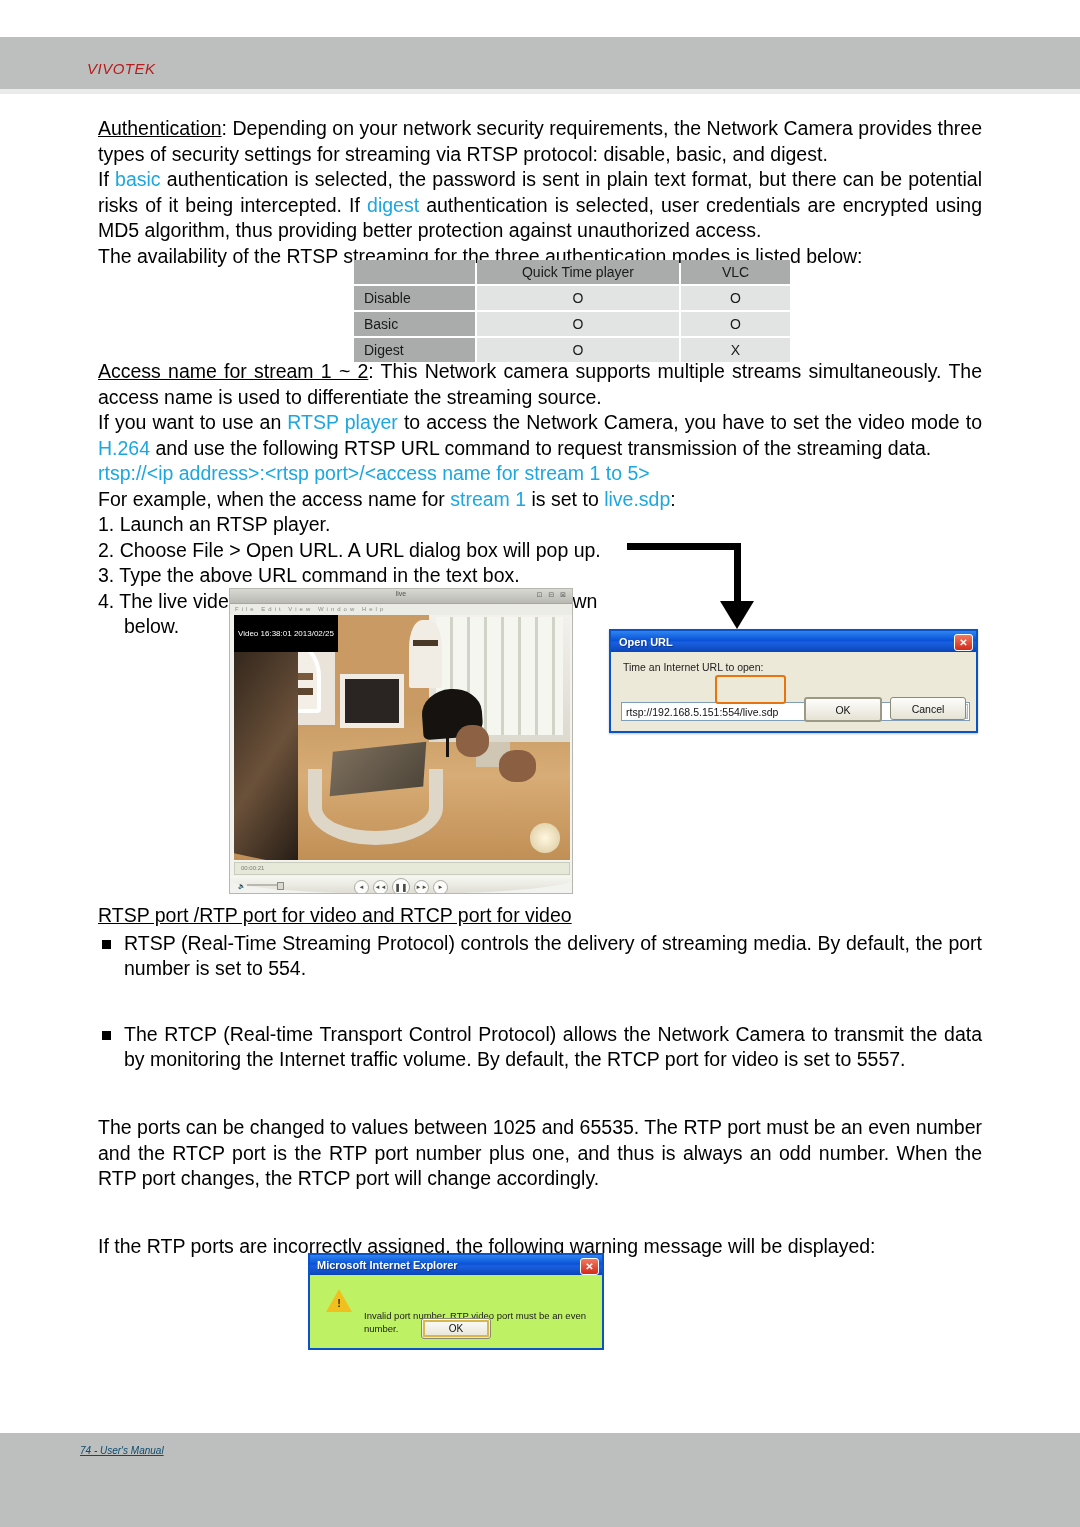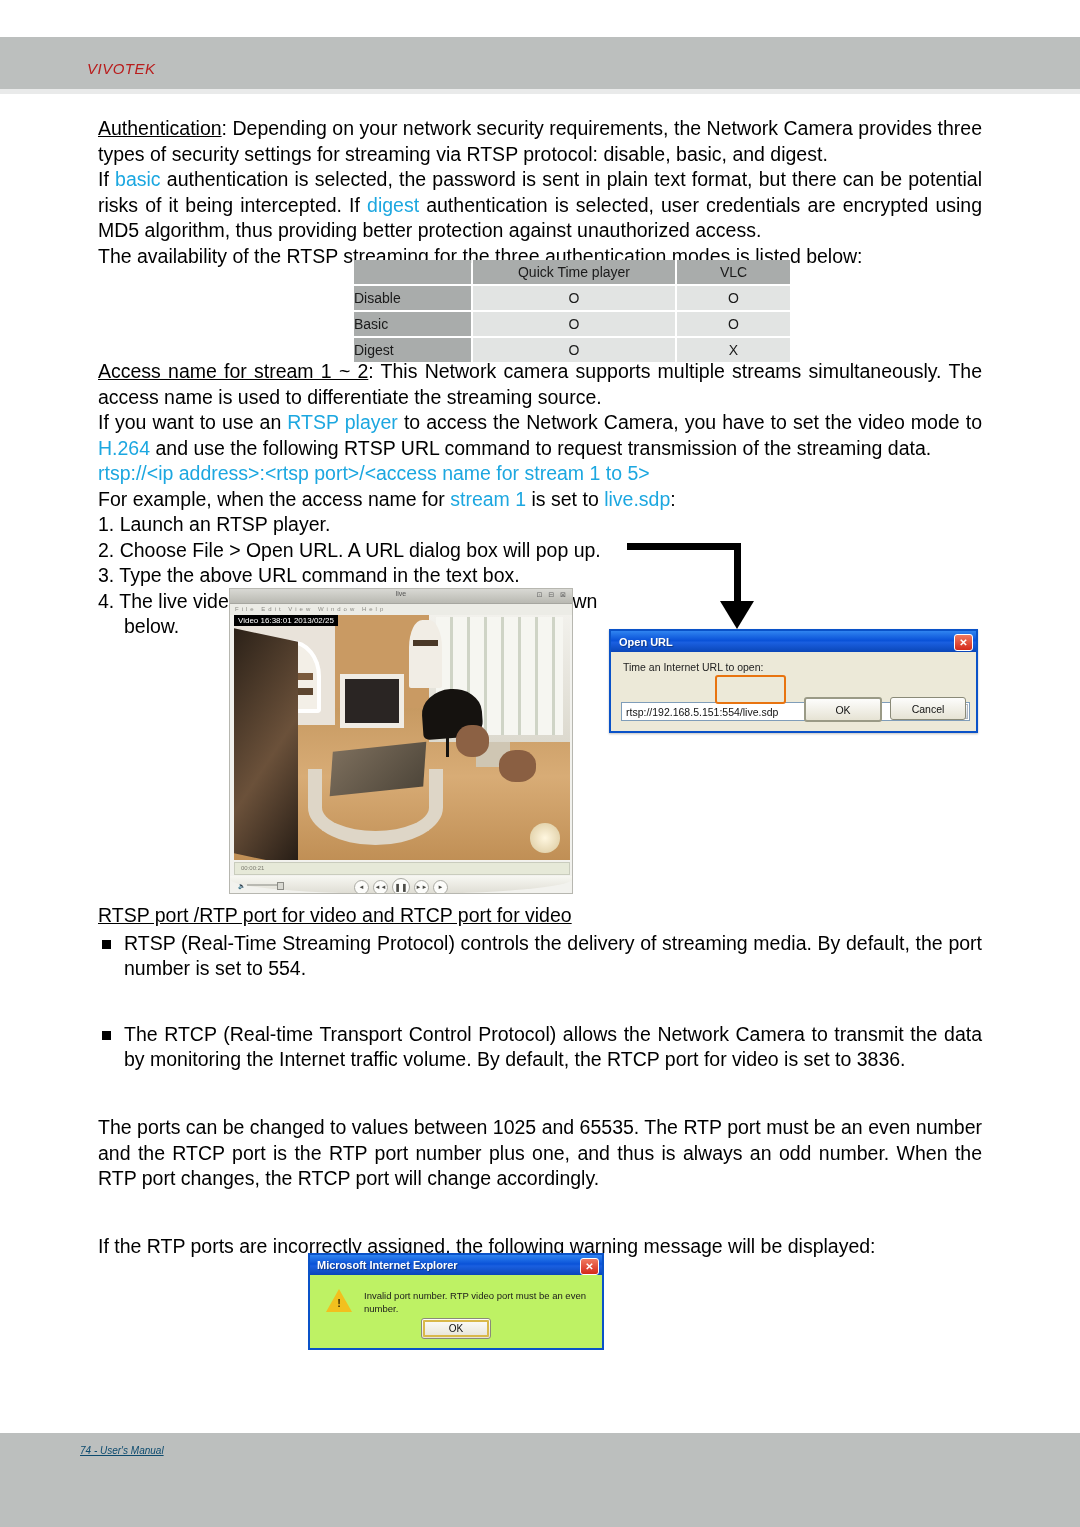--- a/index.html
+++ b/index.html
@@ -49,21 +49,21 @@
     border-collapse:separate;border-spacing:2px;
     font-size:14px;
   }
   .avail-table td{
     height:20px;padding:2px 6px;
     background:#e2e4e3;
     text-align:center;
     color:#1a1a1a;
   }
   .avail-table td.hdr{ background:#a9acab;color:#1a1a1a; }
-  .avail-table td.rowhdr{ background:#a9acab;text-align:left;padding-left:0; }
+  .avail-table td.rowhdr{ background:#a9acab;text-align:left;padding-left:10px; }
   .avail-table td.blank{ background:#a9acab; }
   .avail-table tr td:first-child{ width:105px; }
   .avail-table tr td:nth-child(2){ width:190px; }
   
   ol.steps{ margin:0;padding:0;list-style:none; }
   ol.steps li{
     font-size:19.5px;line-height:25.6px;
   }
   ol.steps li .sub{ display:block;padding-left:26px; }
   
@@ -121,21 +121,21 @@
     letter-spacing:3px;
   }
   .player-video{
     position:absolute;left:4px;top:26px;width:336px;height:245px;
     background:#c99a63;
     overflow:hidden;
   }
   .osd{
     position:absolute;left:0;top:0;
     background:#000;color:#fff;font-size:8px;
-    padding:1px 4px;z-index:6;white-space:nowrap;
+    padding:14px 4px;z-index:6;white-space:nowrap;
   }
   
   .v-wallL{position:absolute;left:0;top:0;width:30%;height:45%;background:#e9e3da;}
   .v-floor{position:absolute;left:0;bottom:0;width:100%;height:62%;
            background:linear-gradient(180deg,#c79a62 0%,#d8ac76 45%,#c08f55 100%);}
   .v-stair{position:absolute;left:0;top:8%;width:19%;height:92%;
            background:linear-gradient(120deg,#2b2118,#6b513a 55%,#241b14);transform:skewY(12deg);}
   .v-wallR{position:absolute;right:0;top:0;width:42%;height:52%;
            background:linear-gradient(180deg,#f2f1ec,#dcd9ce);}
   .v-windows{position:absolute;right:2%;top:1%;width:38%;height:48%;
@@ -275,21 +275,21 @@
     border-left:13px solid transparent;
     border-right:13px solid transparent;
     border-bottom:23px solid #f2c01e;
   }
   .warnicon span{
     position:absolute;left:-2px;top:9px;width:4px;
     color:#3a2c00;font-size:11px;font-weight:bold;text-align:center;
     line-height:1;
   }
   .dlg-ie .msg{
-    position:absolute;left:54px;top:34px;right:8px;
+    position:absolute;left:54px;top:54px;right:8px;
     font-size:9.5px;color:#1a1a1a;line-height:13px;
   }
   .dlg-ie .okwrap{
     position:absolute;left:50%;transform:translateX(-50%);bottom:9px;
   }
   .okbtn{
     width:68px;height:19px;
     background:linear-gradient(180deg,#fdfdfc,#e6e3d4);
     border:1px solid #8a8a78;border-radius:3px;
     outline:2px solid #d9b84a;outline-offset:-4px;
@@ -460,21 +460,21 @@
   <p class="para nojust u" style="margin-bottom:2px;">RTSP port /RTP port for video and RTCP port for video</p>
 
   <div class="bullet-row" style="margin-top:2px;">
     <span class="bsq"></span>
     <span>RTSP (Real-Time Streaming Protocol) controls the delivery of streaming media. By default, the port number is set to 554.</span>
   </div>
 
 
   <div class="bullet-row" style="margin-top:40px;">
     <span class="bsq"></span>
-    <span>The RTCP (Real-time Transport Control Protocol) allows the Network Camera to transmit the data by monitoring the Internet traffic volume. By default, the RTCP port for video is set to 3836.</span>
+    <span>The RTCP (Real-time Transport Control Protocol) allows the Network Camera to transmit the data by monitoring the Internet traffic volume. By default, the RTCP port for video is set to 5557.</span>
   </div>
 
   <p class="para" style="margin-top:42px;">The ports can be changed to values between 1025 and 65535. The RTP port must be an even number and the RTCP port is the RTP port number plus one, and thus is always an odd number. When the RTP port changes, the RTCP port will change accordingly.</p>
 
   <p class="para nojust" style="margin-top:42px;">If the RTP ports are incorrectly assigned, the following warning message will be displayed:</p>
 </div>
 
 <div class="dlg-ie">
   <div class="tbar">
     <span class="tt">Microsoft Internet Explorer</span>

